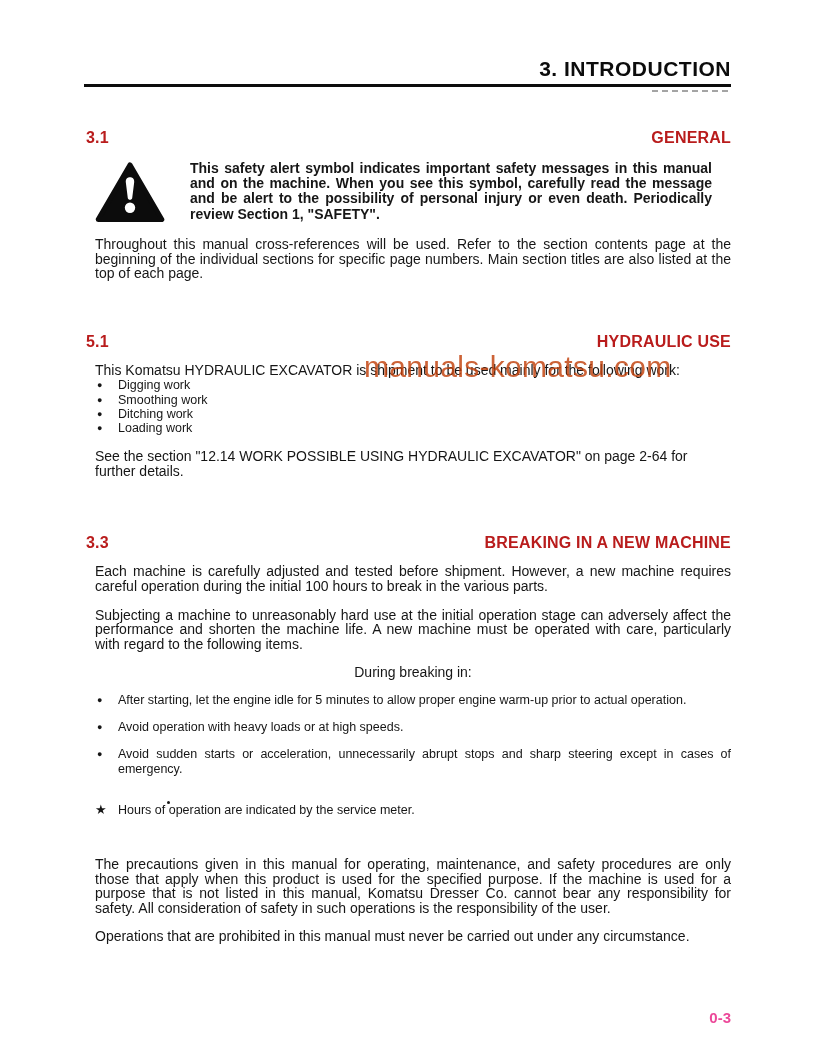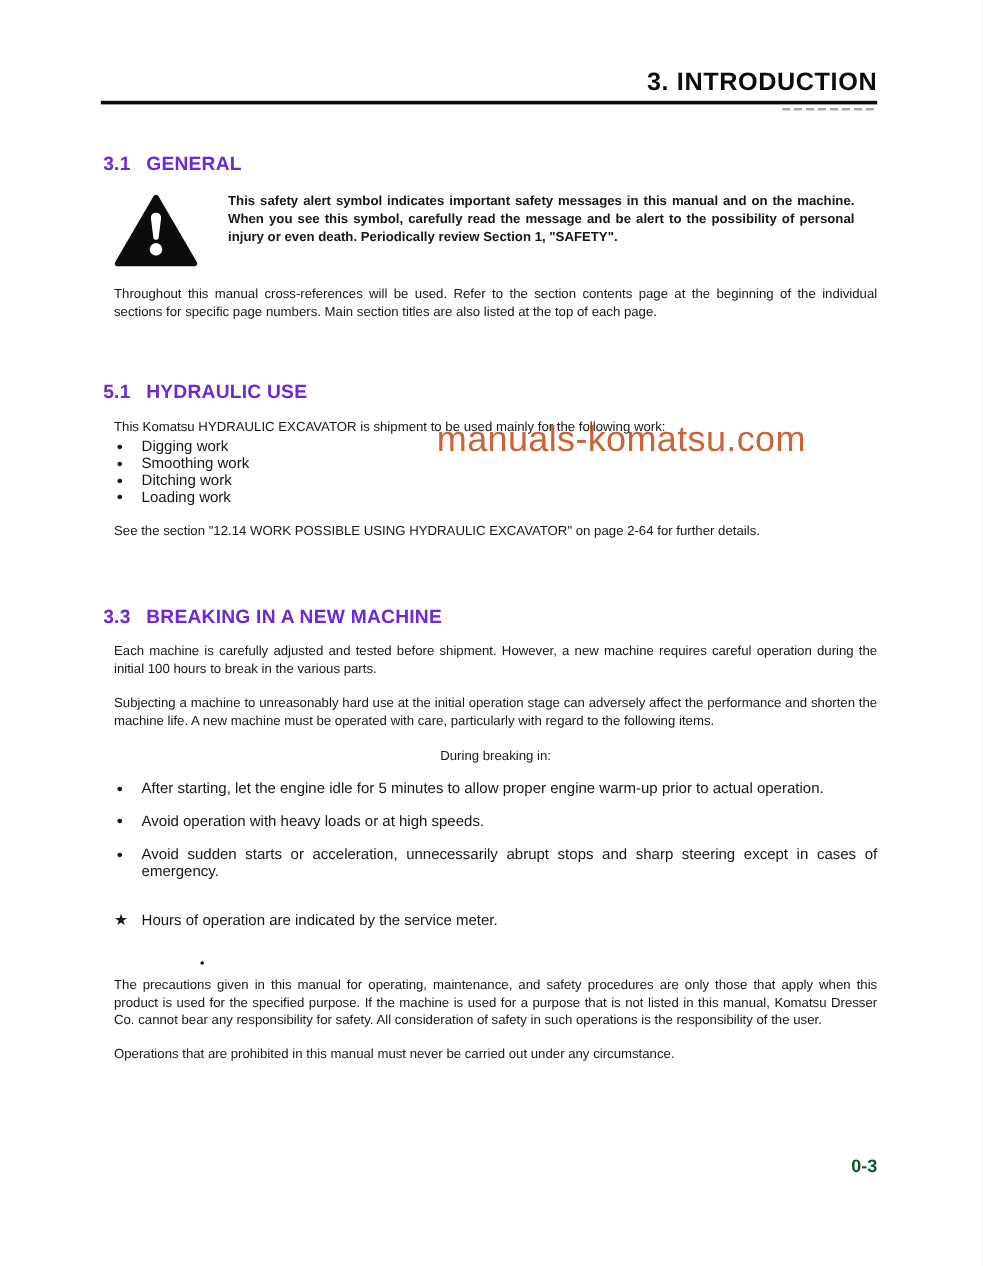--- a/index.html
+++ b/index.html
@@ -45,30 +45,31 @@
     background:#1a1a1a;
     border-radius:50%;
   }
   
   .sec-heading{
     display:flex;
     gap:13px;
     margin:0 0 0 -9px;
     font-size:16px;
     font-weight:bold;
-    color:#6d28d9;
+    color:#b91c1c;
     letter-spacing:0.2px;
+    justify-content:space-between;
   }
   .h-general{margin-top:42px;}
   .h-intended{margin-top:52px;}
   .h-breaking{margin-top:56px;}
   
   p{
     margin:0;
-    font-size:11px;
+    font-size:14px;
     line-height:14.6px;
     text-align:justify;
   }
   .alert-row{
     display:flex;
     align-items:flex-start;
     margin-top:14px;
   }
   .alert-icon{flex:0 0 auto;margin-top:1px;}
   .alert-text{
@@ -118,24 +119,24 @@
     font-size:30px;
     color:#c2410c;
     opacity:.82;
     letter-spacing:0.3px;
     white-space:nowrap;
     pointer-events:none;
   }
   
   .page-number{
     position:absolute;
-    right:88px;top:964px;
+    right:88px;top:1009px;
     font-size:15px;
     font-weight:bold;
-    color:#14532d;
+    color:#ec4899;
   }
 </style>
 </head>
 <body>
 
 <div class="page">
 
   <div class="page-header">
     <h1 class="chapter-title">3. INTRODUCTION</h1>
     <div class="header-rule"></div>

